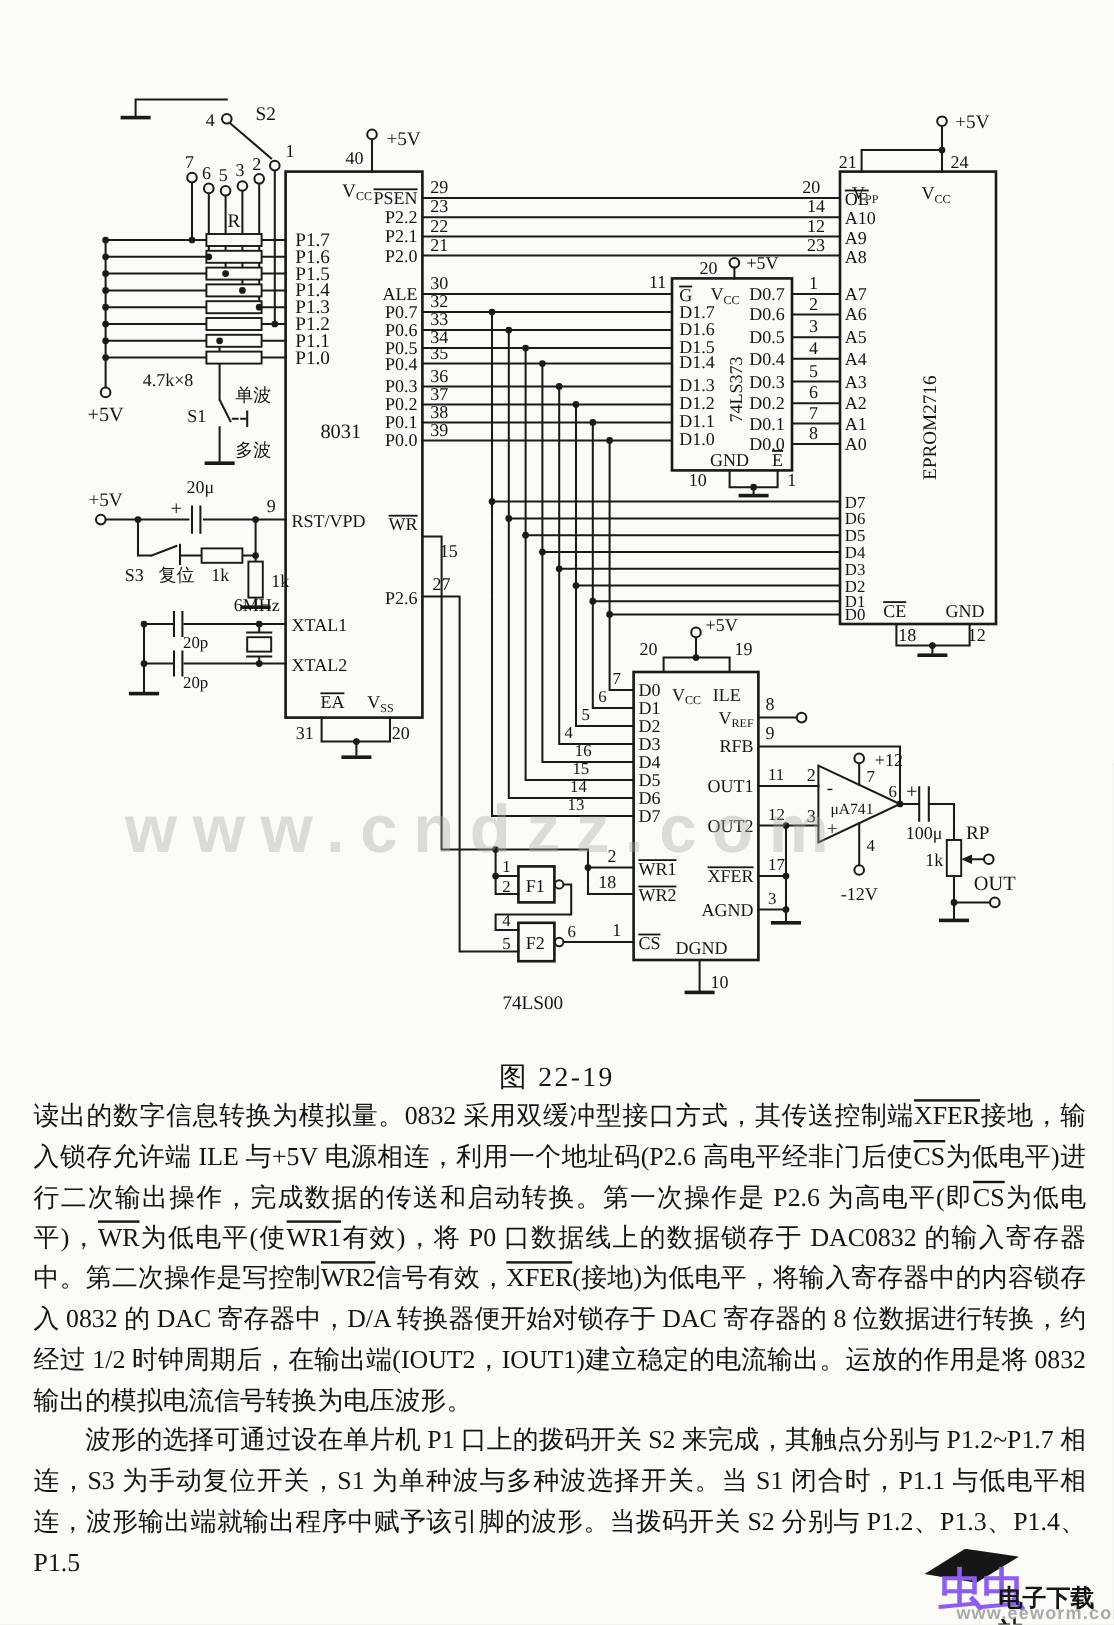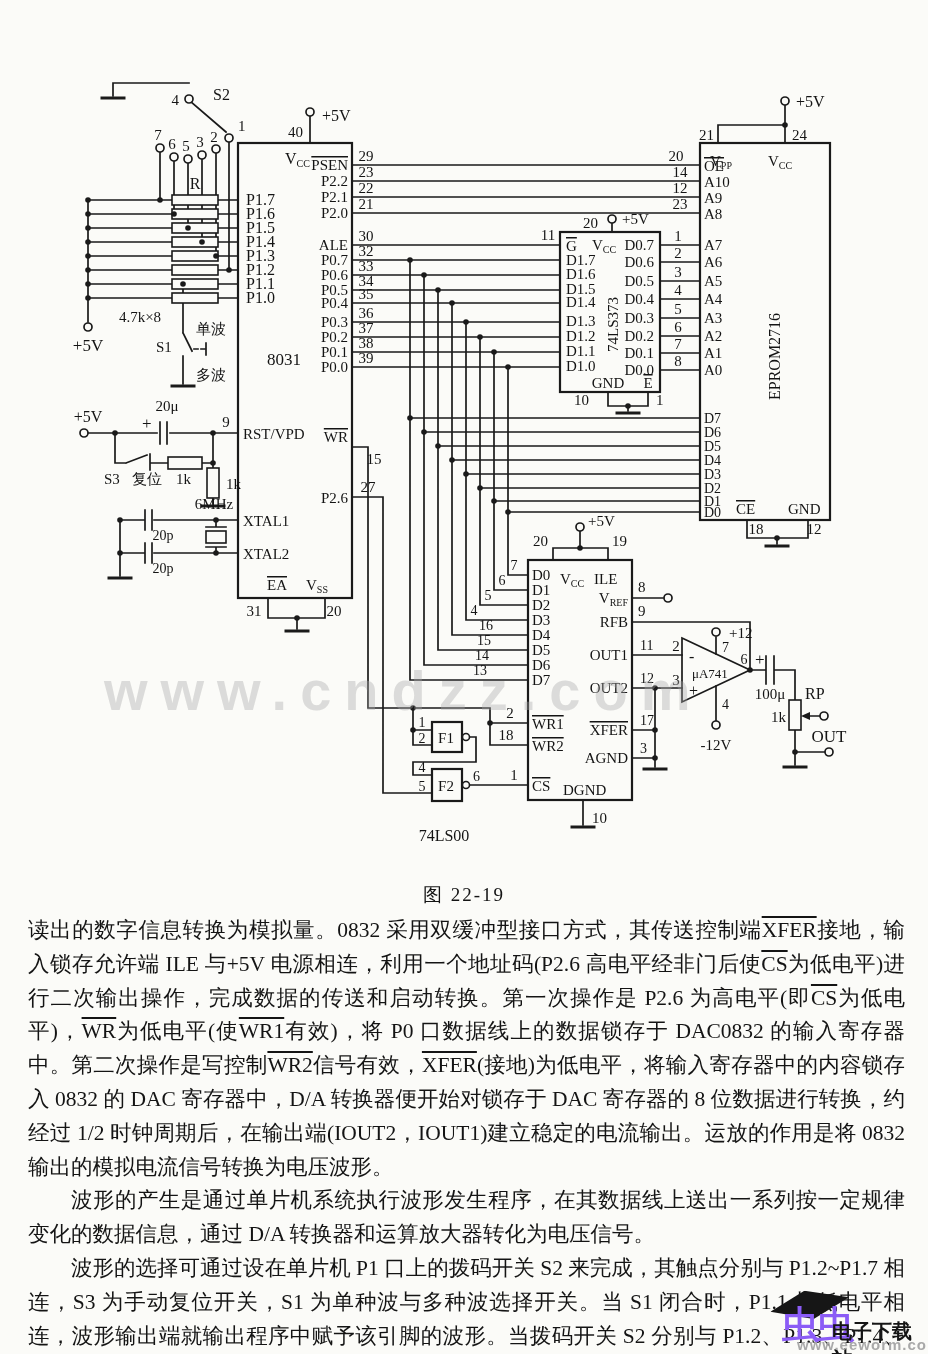--- a/index.html
+++ b/index.html
@@ -14,21 +14,21 @@
   svg circle.dot{fill:#1a1a1a;stroke:none;}
   svg circle.term{fill:#fbfbf8;stroke:#1a1a1a;stroke-width:1.7;}
   svg circle.bub{fill:#fbfbf8;stroke:#1a1a1a;stroke-width:1.6;}
   svg polygon{fill:#1a1a1a;stroke:none;}.t13{font-size:13px}.t14{font-size:14px}
   .t15{font-size:15px}.t16{font-size:16px}.t17{font-size:17px}
   .sub{font-size:10px}
   .ovl{text-decoration:overline}
   .dash{stroke-dasharray:4 3}
   .thick{stroke-width:3}
   .caption{position:absolute;top:882px;left:0;width:100%;text-align:center;
-           font-size:19px;letter-spacing:2px;}
+           font-size:23px;letter-spacing:2px;}
   .bodytext{position:absolute;top:914px;left:28px;right:23px;
             font-size:21.5px;line-height:33.8px;text-align:justify;}
   .bodytext p{margin:0;}
   .bodytext p.ind{text-indent:2em;}
   .ol{text-decoration:overline;}
   .wm-center{position:absolute;left:104px;top:658px;font-size:56px;font-weight:bold;
              letter-spacing:13px;color:rgba(168,168,168,0.38);white-space:nowrap;
              pointer-events:none;font-family:"Liberation Sans",sans-serif;}
   .wm-cap{position:absolute;left:770px;top:1290px;width:80px;height:32px;background:#161616;
           clip-path:polygon(0 48%,46% 0,100% 42%,52% 92%);transform:rotate(-9deg);}
@@ -435,21 +435,20 @@
     <text class="t16" x="805" y="699">RP</text>
     <text class="t15" x="786" y="722" text-anchor="end">1k</text>
     <text class="t17" x="829" y="742" text-anchor="middle">OUT</text>
   </g>
 </svg>
 
 <div class="caption">图 22-19</div>
 
 <div class="bodytext">
   <p><span>读出的数字信息转换为模拟量。0832 采用双缓冲型接口方式，其传送控制端</span><span class="ol">XFER</span><span>接地，输入锁存允许端 ILE 与+5V 电源相连，利用一个地址码(P2.6 高电平经非门后使</span><span class="ol">CS</span><span>为低电平)进行二次输出操作，完成数据的传送和启动转换。第一次操作是 P2.6 为高电平(即</span><span class="ol">CS</span><span>为低电平)，</span><span class="ol">WR</span><span>为低电平(使</span><span class="ol">WR1</span><span>有效)，将 P0 口数据线上的数据锁存于 DAC0832 的输入寄存器中。第二次操作是写控制</span><span class="ol">WR2</span><span>信号有效，</span><span class="ol">XFER</span><span>(接地)为低电平，将输入寄存器中的内容锁存入 0832 的 DAC 寄存器中，D/A 转换器便开始对锁存于 DAC 寄存器的 8 位数据进行转换，约经过 1/2 时钟周期后，在输出端(IOUT2，IOUT1)建立稳定的电流输出。运放的作用是将 0832 输出的模拟电流信号转换为电压波形。</span></p>
-  <p class="ind"><span>波形的产生是通过单片机系统执行波形发生程序，在其数据线上送出一系列按一定规律变化的数据信息，通过 D/A 转换器和运算放大器转化为电压信号。</span></p>
   <p class="ind"><span>波形的选择可通过设在单片机 P1 口上的拨码开关 S2 来完成，其触点分别与 P1.2~P1.7 相连，S3 为手动复位开关，S1 为单种波与多种波选择开关。当 S1 闭合时，P1.1 与低电平相连，波形输出端就输出程序中赋予该引脚的波形。当拨码开关 S2 分别与 P1.2、P1.3、P1.4、P1.5</span></p>
 </div>
 
 <div class="wm-center">www.cndzz.com</div>
 <div class="wm-cap"></div>
 <div class="wm-bug">虫虫</div>
 <div class="wm-site">电子下载站</div>
 <div class="wm-url">www.eeworm.com</div>
 
 </div>

